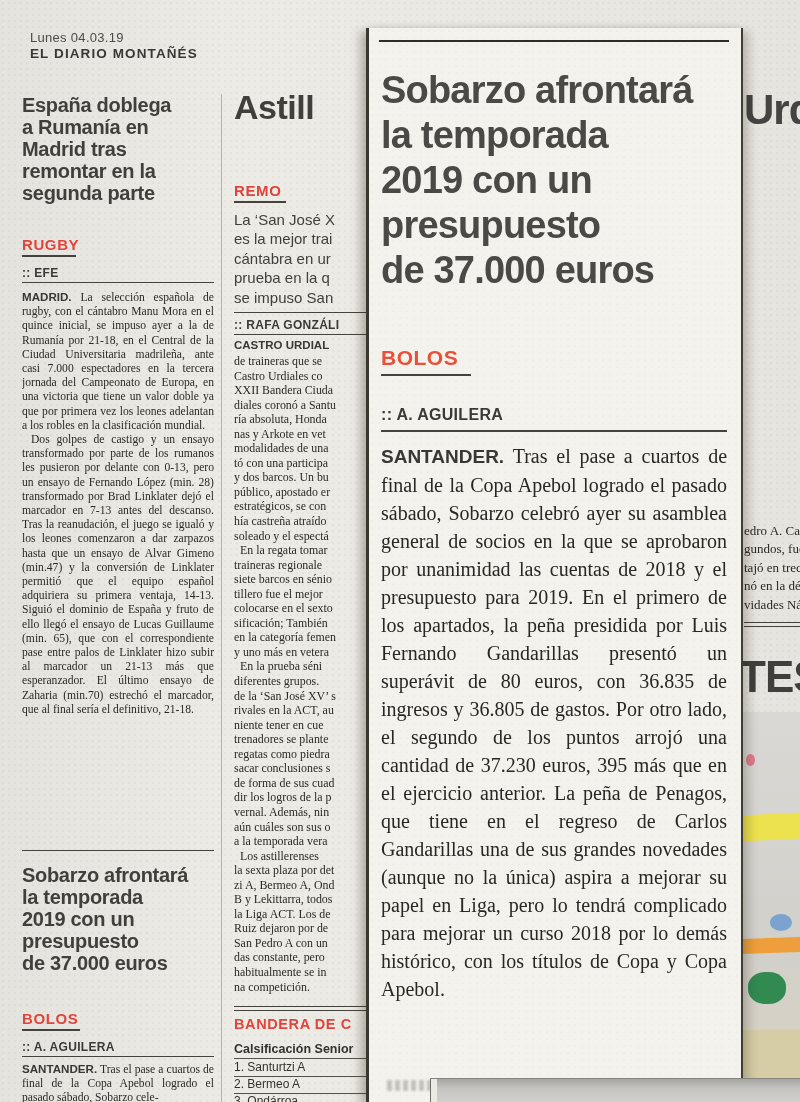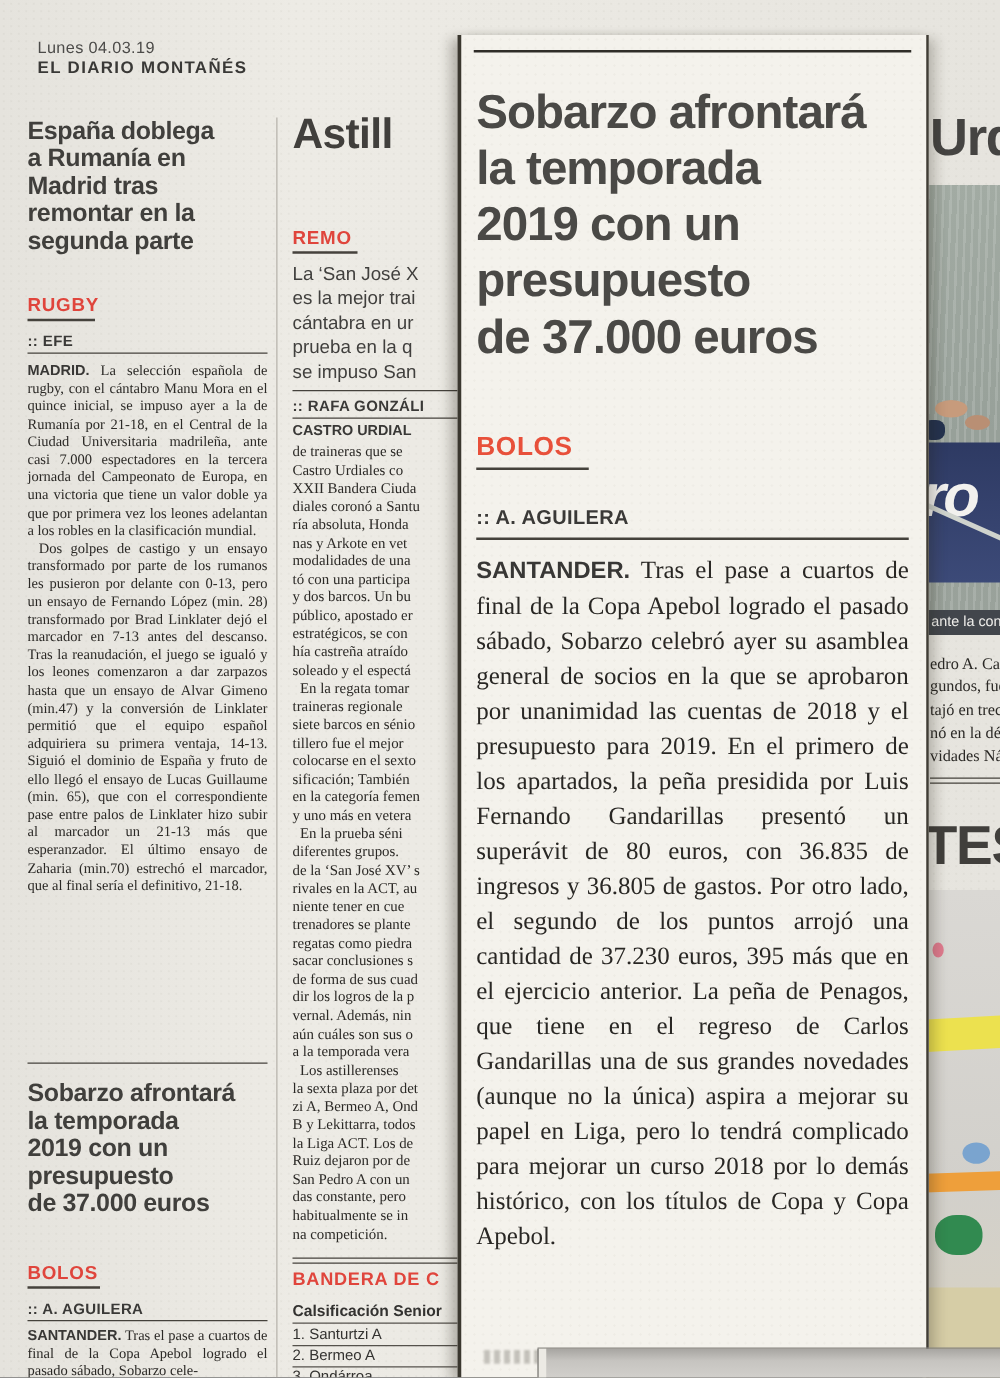--- a/index.html
+++ b/index.html
@@ -204,33 +204,20 @@
     <div class="abs nw" style="left:2px; top:954px; font-size:12.5px; font-weight:bold; color:#333230; border-bottom:1px solid #55524c; width:134px; padding-bottom:2px;">Calsificación Senior</div>
     <div class="abs" style="left:2px; top:972px;">
         <div class="mc-row">1. Santurtzi A</div>
         <div class="mc-row">2. Bermeo A</div>
         <div class="mc-row">3. Ondárroa</div>
       </div>
   </div>
 
   <div class="abs nw" style="left:744px; top:86px; font-size:42px; font-weight:bold; color:#454442; letter-spacing:-1px; z-index:2;">Urd</div>
 
-  <div class="abs photo-row" style="z-index:2;">
-    <div class="streaks"></div>
-    <div class="rower-a"></div>
-    <div class="rower-b"></div>
-    <div class="rower-c"></div>
-    <div class="hull">
-      <div class="hull-letters">ro</div>
-      <div class="oar"></div>
-    </div>
-    <div class="photo-caption">
-      <span>ante la con</span>
-    </div>
-  </div>
 
   <div class="abs" style="left:744px; top:522px; z-index:2;">
       <div class="frag-line">edro A. Can</div>
       <div class="frag-line">gundos, fue</div>
       <div class="frag-line">tajó en trec</div>
       <div class="frag-line">nó en la dé</div>
       <div class="frag-line">vidades Náu</div>
     </div>
 
   <div class="abs dbl-rule" style="left:744px; top:622px; width:56px; z-index:2;"></div>

